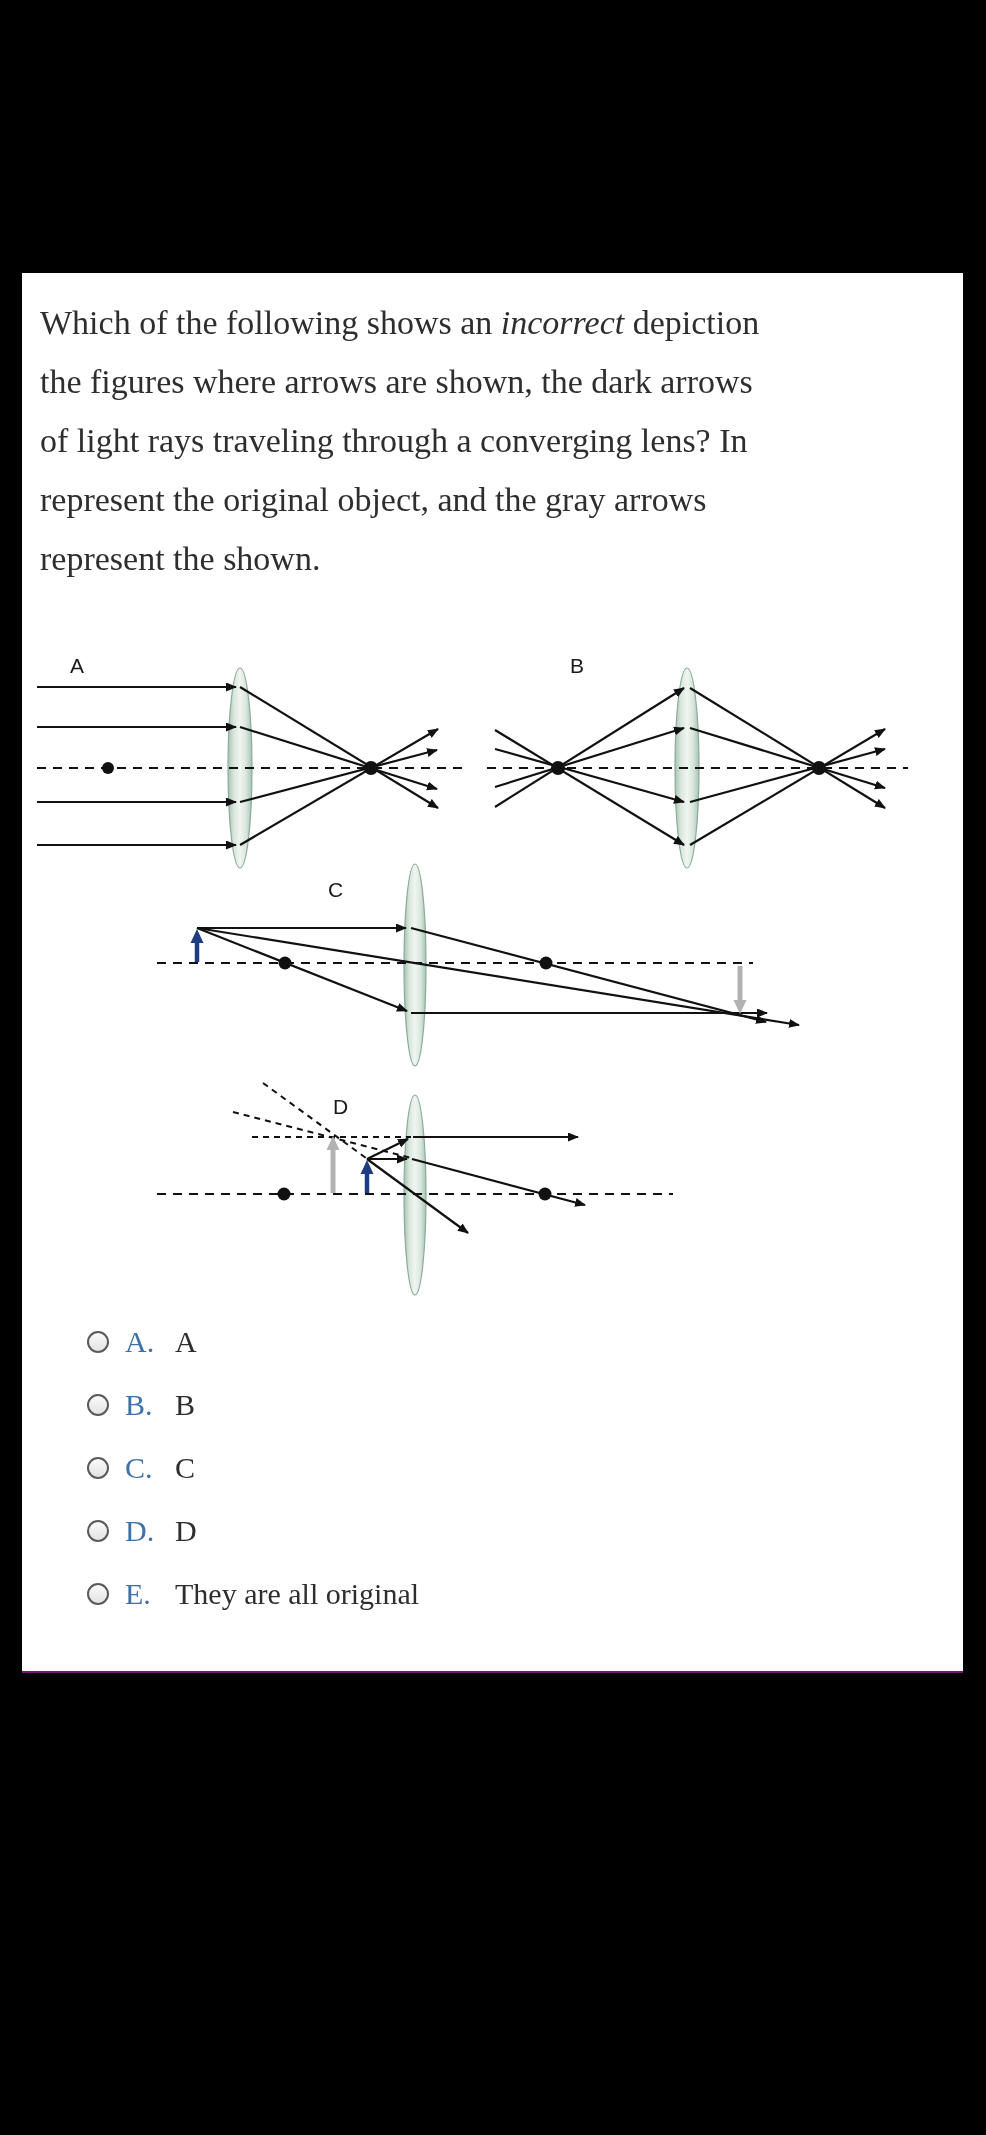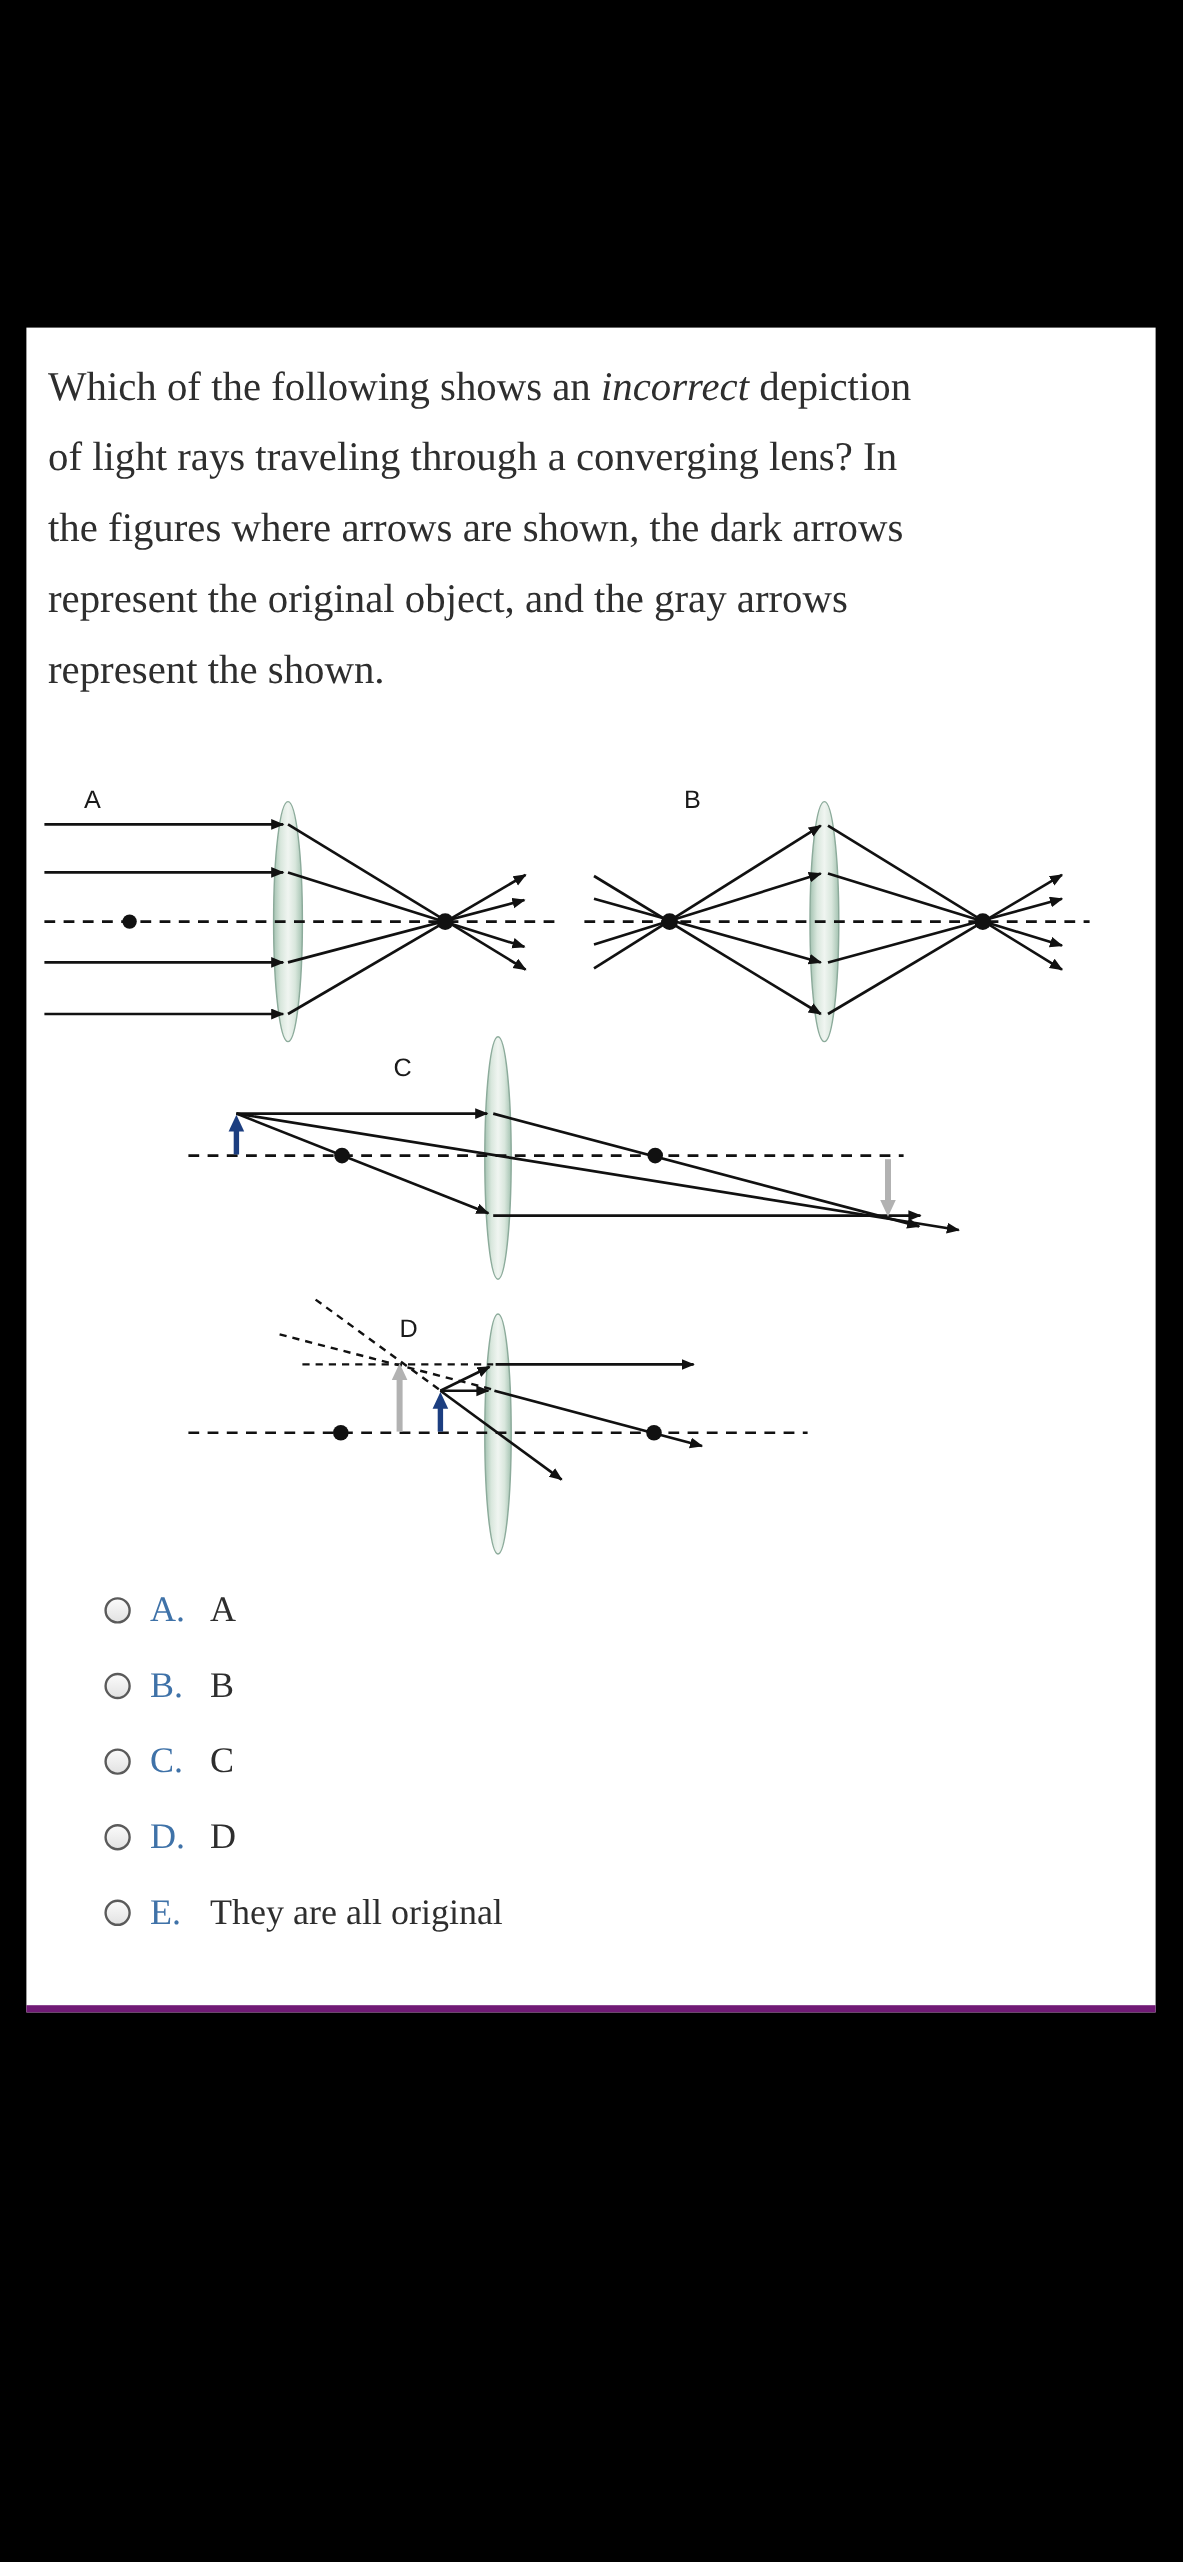--- a/index.html
+++ b/index.html
@@ -1,19 +1,19 @@
 <!DOCTYPE html>
 <html><head>
 <meta charset="utf-8">
 <style>
   html,body{margin:0;padding:0;background:#000;}
   .stage{position:relative;width:986px;height:2135px;background:#000;overflow:hidden;
          font-family:"Liberation Serif",serif;}
   .card{position:absolute;left:22px;top:273px;width:941px;height:1398px;background:#fff;
-        border-bottom:6px solid #701a75;}
+        border-bottom:2px solid #701a75;}
   .question{position:absolute;left:18px;top:20px;width:905px;color:#2e2e2e;
             font-size:34px;line-height:59px;}
   .qline{white-space:nowrap;}
   .qline i{font-style:italic;}
   .diagrams{position:absolute;left:0;top:367px;width:941px;height:690px;}
   .options{position:absolute;left:65px;top:1037px;width:700px;}
   .option-row{display:flex;align-items:center;height:63px;cursor:pointer;}
   .radio{width:22px;height:22px;border-radius:50%;border:2px solid #5a5a5a;box-sizing:border-box;
          background:linear-gradient(180deg,#fafafa 0%,#e3e3e3 100%);flex:0 0 auto;}
   .opt-letter{color:#3f72a8;font-size:30px;margin-left:16px;min-width:50px;}
@@ -21,22 +21,22 @@
   svg text{font-family:"Liberation Sans",sans-serif;font-size:21px;fill:#1a1a1a;}
 </style>
 </head>
 <body>
 
 <div class="stage">
   <div class="card">
 
     <div class="question">
       <div class="qline"><span>Which of the following shows an </span><i>incorrect</i><span> depiction</span></div>
+      <div class="qline">the figures where arrows are shown, the dark arrows</div>
       <div class="qline">of light rays traveling through a converging lens? In</div>
-      <div class="qline">the figures where arrows are shown, the dark arrows</div>
       <div class="qline">represent the original object, and the gray arrows</div>
       <div class="qline">represent the shown.</div>
     </div>
 
     <svg class="diagrams" viewBox="22 640 941 690" width="941" height="690">
       <defs>
         <marker id="ah" markerWidth="12" markerHeight="10" refX="10" refY="4.5" orient="auto" markerUnits="userSpaceOnUse">
           <path d="M0,0 L11,4.5 L0,9 Z" fill="#111"></path>
         </marker>
         <linearGradient id="lensg" x1="0" y1="0" x2="1" y2="0">

